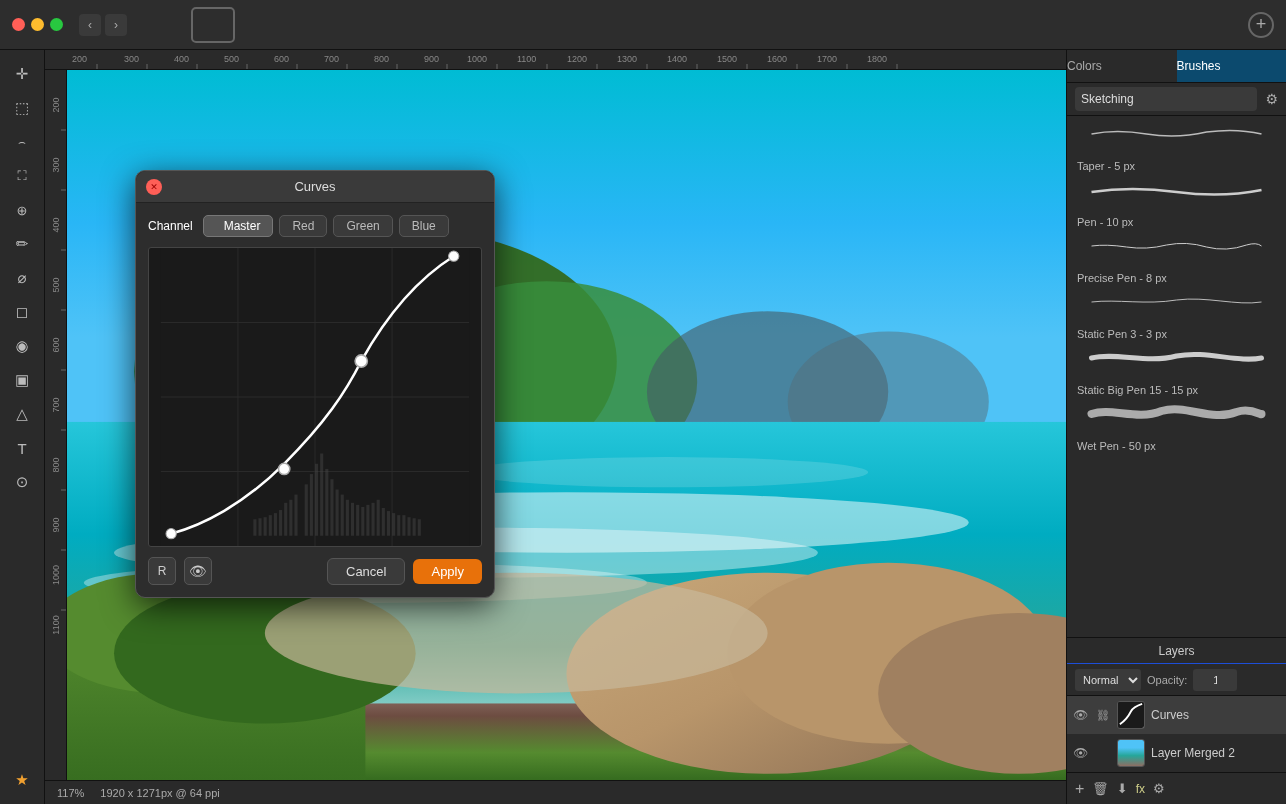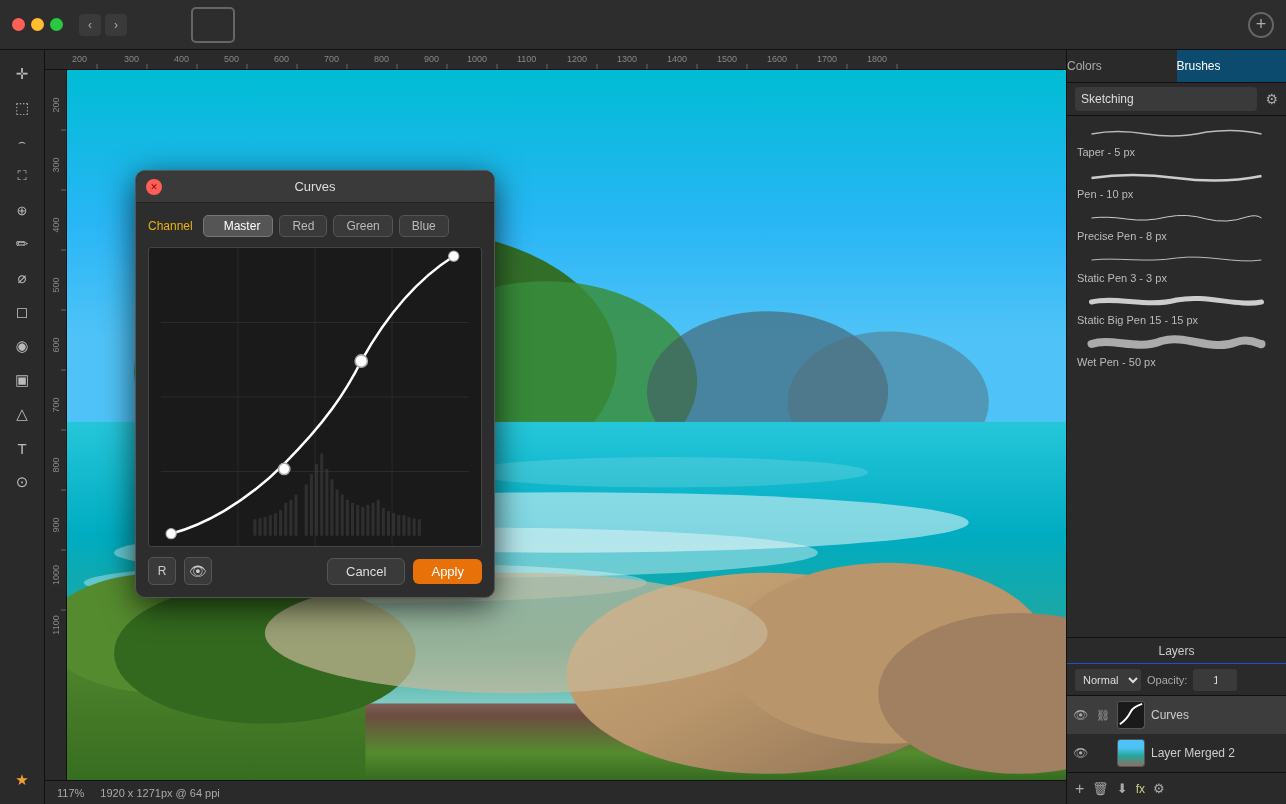--- a/index.html
+++ b/index.html
@@ -105,21 +105,21 @@
     .brush-preset-select {
       flex: 1; background: #3a3a3a; border: none; color: #ddd;
       font-size: 12px; height: 24px; border-radius: 4px; padding: 0 6px;
       appearance: none; cursor: pointer;
     }
     .brush-settings-btn { color: #aaa; font-size: 14px; cursor: pointer; }
 
     
     .brush-list { flex: 1; overflow-y: auto; padding: 4px 0; }
     .brush-item {
-      padding: 4px 10px; display: flex; flex-direction: column; gap: 2px;
+      padding: 4px 10px; display: flex; flex-direction: column; gap: 16px;
       cursor: pointer;
     }
     .brush-stroke { height: 20px; display: flex; align-items: center; }
     .brush-name { color: #bbb; font-size: 11px; }
 
     
     .layers-panel { border-top: 1px solid #111; }
     .layers-header {
       height: 26px; background: #2a2a2a; display: flex; align-items: center;
       justify-content: center; border-bottom: 1px solid #1d4ed8;
@@ -179,21 +179,21 @@
     }
     .curves-title { color: #ddd; font-size: 13px; font-weight: 500; }
     .curves-close-btn {
       position: absolute; left: 10px; width: 16px; height: 16px;
       background: #ff5f57; border-radius: 50%; cursor: pointer;
       display: flex; align-items: center; justify-content: center;
       color: #900; font-size: 9px;
     }
     .curves-body { padding: 12px; }
     .curves-channels { display: flex; align-items: center; gap: 6px; margin-bottom: 10px; }
-    .channel-label { color: #eab308; font-size: 12px; margin-right: 4px; }
+    .channel-label { color: #ffffff; font-size: 12px; margin-right: 4px; }
     .channel-btn {
       padding: 3px 12px; border-radius: 5px; border: 1px solid #555;
       background: #3a3a3a; color: #bbb; font-size: 12px; cursor: pointer;
     }
     .channel-btn.active { background: #555; color: #fff; border-color: #777; padding-left: 20px; }
 
     
     .curves-graph {
       width: 100%; height: 300px; background: #1a1a1a;
       border: 1px solid #444; position: relative; overflow: hidden;

